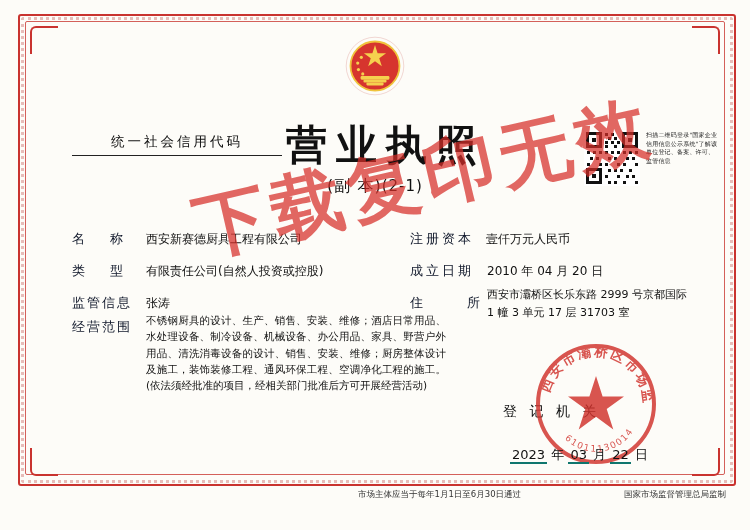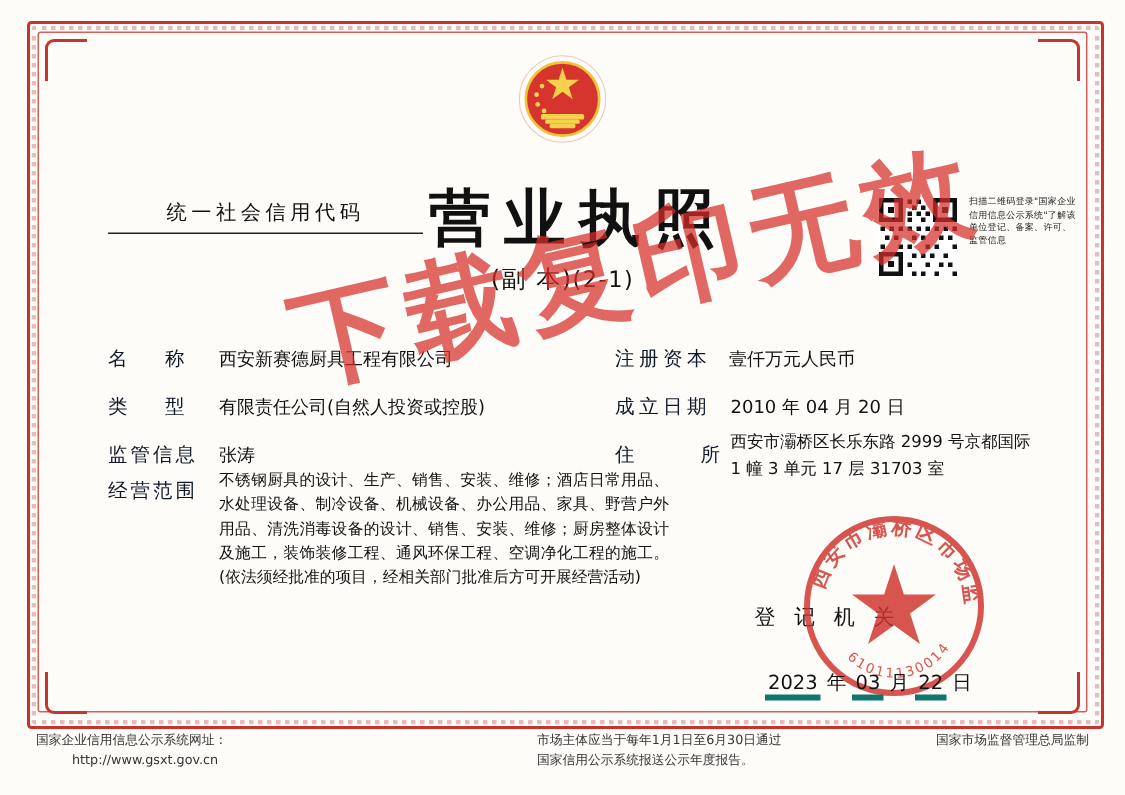--- a/index.html
+++ b/index.html
@@ -103,21 +103,21 @@
   
   .seal{
     position:absolute;left:532px;top:340px;width:128px;height:128px;
   }
   
   .dateline{
     position:absolute;left:510px;top:446px;width:200px;
     font-size:13px;color:#111;
   }
   .dateline span{display:inline-block;}
-  .dnum{border-bottom:4px solid #0f766e;padding:0 2px;}
+  .dnum{border-bottom:2px solid #0f766e;padding:0 2px;}
 
   
   .watermark{
     position:absolute;left:190px;top:130px;
     font-size:72px;font-weight:bold;color:rgba(214,46,40,.72);
     letter-spacing:6px;
     transform:rotate(-13deg);
     white-space:nowrap;
     pointer-events:none;
     font-family:"DejaVu Sans","Liberation Sans",sans-serif;
@@ -277,26 +277,21 @@
     <span>年</span>
     <span class="dnum">03</span>
     <span>月</span>
     <span class="dnum">22</span>
     <span>日</span>
   </div>
 
   <div class="watermark">下载复印无效</div>
 
   <div class="footer">
-    <div class="f-left">
-      <span>国家企业信用信息公示系统网址：</span>
-      <span class="url">http://www.gsxt.gov.cn</span>
-    </div>
     <div class="f-mid">
       <div>市场主体应当于每年1月1日至6月30日通过</div>
-      <div>国家信用公示系统报送公示年度报告。</div>
     </div>
     <div class="f-right">
       <div>国家市场监督管理总局监制</div>
     </div>
   </div>
 
 </div>
 
 </body></html>

